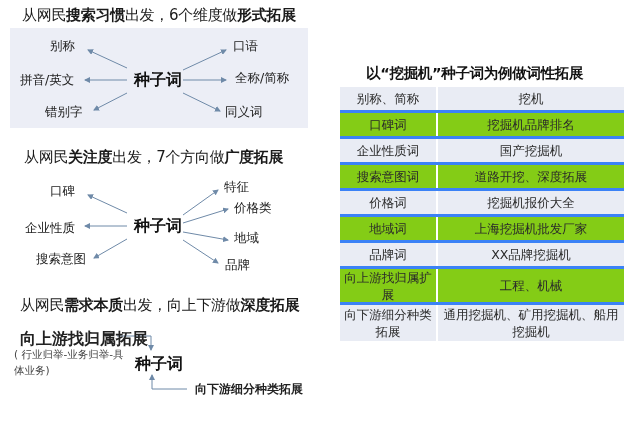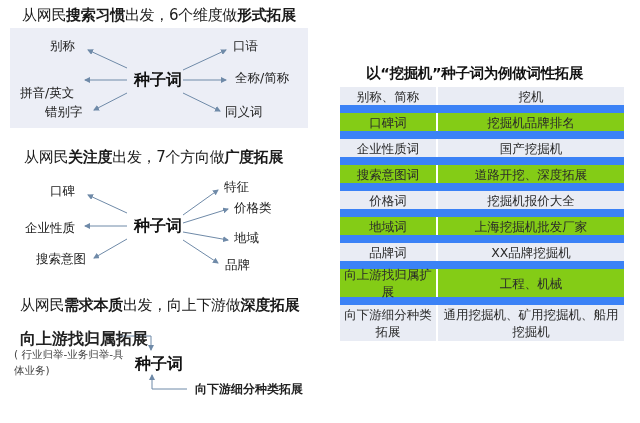--- a/index.html
+++ b/index.html
@@ -9,21 +9,21 @@
   .heading { position: absolute; font-size: 15px; color: #1a1a1a; white-space: nowrap; letter-spacing: -0.3px; }
   .heading b { font-weight: bold; }
 
   .panel { position: absolute; background: #eceef6; }
   .label { position: absolute; font-size: 12.5px; color: #222; white-space: nowrap; }
   .seed { position: absolute; font-size: 16px; font-weight: bold; color: #111; white-space: nowrap; }
   svg.arrows { position: absolute; left: 0; top: 0; overflow: visible; }
 
   .table-title { position: absolute; left: 366px; top: 64px; font-size: 14.5px; font-weight: bold; color: #111; white-space: nowrap; letter-spacing: -0.3px; }
   .table { position: absolute; left: 340px; top: 87px; width: 284px; border-collapse: collapse; }
-  .table .row { display: flex; border-bottom: 8px solid #3b82f6; }
+  .table .row { display: flex; border-bottom: 3px solid #3b82f6; }
   .table .row.odd { background: #e9ecf4; }
   .table .row.even { background: #84cc16; }
   .table .cell { display: flex; align-items: center; justify-content: center; text-align: center; font-size: 12.5px; color: #2a2a2a; line-height: 17px; padding: 0 4px; }
   .table .c1 { width: 98px; border-right: 2px solid #ffffff; }
   .table .c2 { flex: 1; }
 </style>
 </head>
 <body>
 
 <div class="heading" style="left:22px; top:6px;">
@@ -54,21 +54,21 @@
     <line x1="183" y1="232" x2="228" y2="240"></line>
     <line x1="183" y1="240" x2="218" y2="263"></line>
   </g>
 
   <g stroke="#6f8aa8" stroke-width="1" fill="none" marker-end="url(#ah)">
     <polyline points="117,336 151,336 151,350"></polyline>
     <polyline points="187,389 152,389 152,375"></polyline>
   </g>
 </svg>
 <div class="label" style="left:50px; top:38px;">别称</div>
-<div class="label" style="left:20px; top:85px;text-align:center;">拼音/英文</div>
+<div class="label" style="left:20px; top:72px;text-align:center;">拼音/英文</div>
 <div class="label" style="left:45px; top:104px;">错别字</div>
 <div class="seed" style="left:134px; top:70px;">种子词</div>
 <div class="label" style="left:233px; top:38px;">口语</div>
 <div class="label" style="left:235px; top:70px;">全称/简称</div>
 <div class="label" style="left:225px; top:104px;">同义词</div>
 
 <div class="heading" style="left:24px; top:148px;">
   <span>从网民</span><b>关注度</b><span>出发，7个方向做</span><b>广度拓展</b>
 </div>
 <div class="panel" style="left:10px; top:171px; width:298px; height:110px; z-index:-1;"></div>

